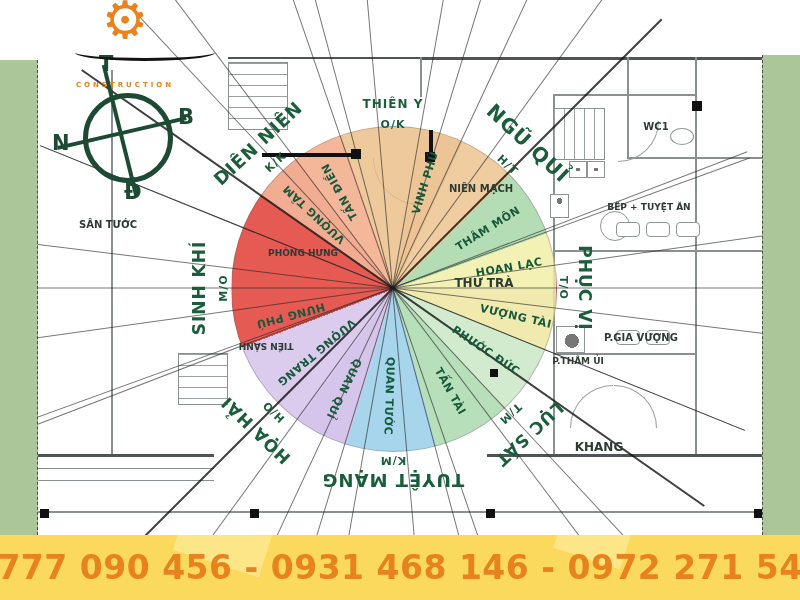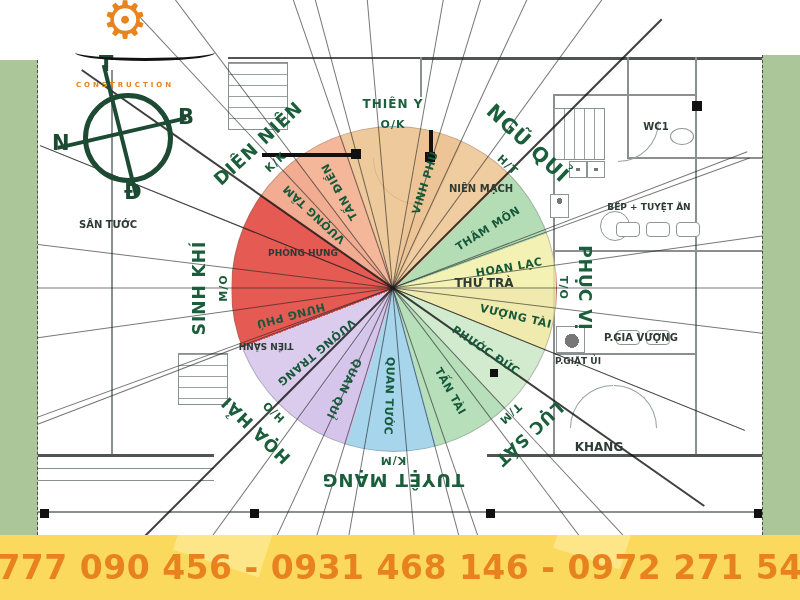--- a/index.html
+++ b/index.html
@@ -169,21 +169,21 @@
       <span class="cung" style="transform: translate(-50%, -50%) rotate(317deg) translateY(-198px); font-size: 18px;">DIÊN NIÊN</span>
       <span class="cung" style="transform: translate(-50%, -50%) rotate(317deg) translateY(-172px); font-size: 11px;">K/K</span>
       <span class="room" style="transform: translate(-50%, -50%) rotate(0deg); font-size: 10px; left: 108px; top: 224px;">SÂN TƯỚC</span>
       <span class="room" style="transform: translate(-50%, -50%) rotate(0deg); font-size: 9px; left: 303px; top: 253px;">PHÒNG HƯNG</span>
       <span class="room" style="transform: translate(-50%, -50%) rotate(180deg); font-size: 9px; left: 266px; top: 346px;">TIỀN SẢNH</span>
       <span class="room" style="transform: translate(-50%, -50%) rotate(0deg); font-size: 10px; left: 481px; top: 188px;">NIÊN MẠCH</span>
       <span class="room" style="transform: translate(-50%, -50%) rotate(0deg); font-size: 12px; left: 484px; top: 283px;">THƯ TRÀ</span>
       <span class="room" style="transform: translate(-50%, -50%) rotate(0deg); font-size: 10px; left: 656px; top: 126px;">WC1</span>
       <span class="room" style="transform: translate(-50%, -50%) rotate(0deg); font-size: 9px; left: 649px; top: 207px;">BẾP + TUYỆT ĂN</span>
       <span class="room" style="transform: translate(-50%, -50%) rotate(0deg); font-size: 10px; left: 641px; top: 337px;">P.GIA VƯỢNG</span>
-      <span class="room" style="transform: translate(-50%, -50%) rotate(0deg); font-size: 9px; left: 578px; top: 361px;">P.GIẶT ỦI</span>
+      <span class="room" style="transform: translate(-50%, -50%) rotate(0deg); font-size: 9px; left: 578px; top: 361px;">P.THÂM ỦI</span>
       <span class="room" style="transform: translate(-50%, -50%) rotate(0deg); font-size: 12px; left: 599px; top: 447px;">KHANG</span>
     </div>
 
   <div id="strip-left" class="strip"></div>
   <div id="strip-right" class="strip"></div>
 
   <div id="compass">
     <div class="ring"></div>
     <div class="axis" style="left:118px;top:63px;width:4px;height:135px;transform:rotate(-14deg);"></div>
     <div class="axis" style="left:56px;top:131px;width:132px;height:4px;transform:rotate(-13deg);"></div>

